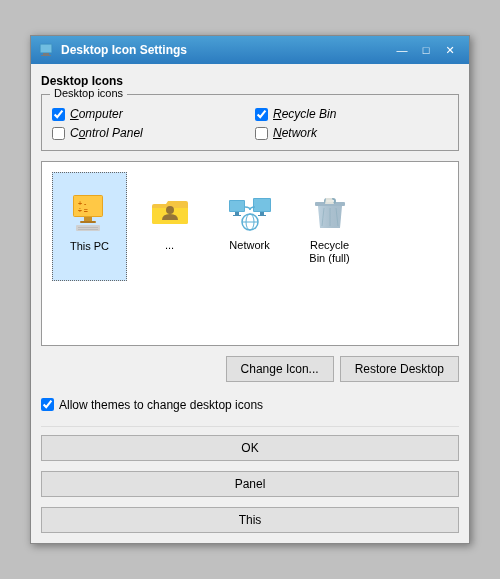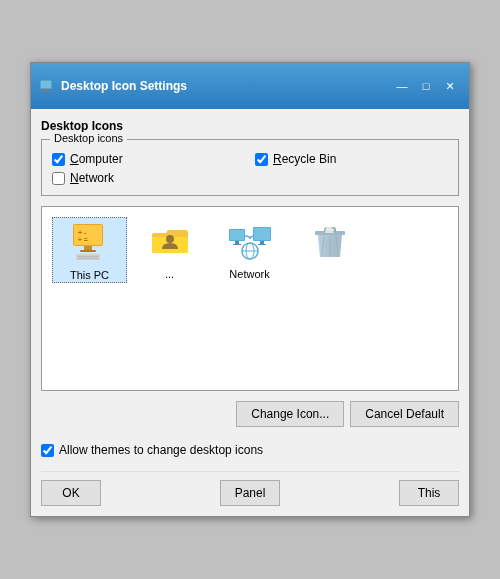--- a/index.html
+++ b/index.html
@@ -15,21 +15,21 @@
     }
     .window {
       width: 440px;
       background: #f0f0f0;
       border: 1px solid #888;
       box-shadow: 2px 2px 8px rgba(0,0,0,0.4);
     }
     .titlebar {
       background: linear-gradient(to bottom, #4a9fd5 0%, #2b7bbf 100%);
       color: white;
-      padding: 23px 8px;
+      padding: 5px 8px;
       display: flex;
       align-items: center;
       justify-content: space-between;
       height: 28px;
     }
     .titlebar-left {
       display: flex;
       align-items: center;
       gap: 6px;
     }
@@ -94,39 +94,40 @@
       gap: 5px;
       font-size: 12px;
     }
     .checkbox-item input[type="checkbox"] {
       width: 13px;
       height: 13px;
     }
     .checkbox-item label {
       cursor: pointer;
       font-size: 12px;
+      font-style: italic;
     }
     .checkbox-item label u { text-decoration: underline; }
     .icon-grid-box {
       border: 1px solid #999;
       background: white;
       height: 185px;
       margin-bottom: 10px;
       padding: 10px;
       display: flex;
       flex-wrap: wrap;
       align-content: flex-start;
       gap: 5px;
     }
     .icon-item {
       display: flex;
       flex-direction: column;
       align-items: center;
       width: 75px;
-      padding: 0;
+      padding: 16px;
       cursor: pointer;
       text-align: center;
     }
     .icon-item.selected {
       background: #cce8ff;
       border: 1px dotted #666;
     }
     .icon-graphic {
       width: 48px;
       height: 48px;
@@ -149,31 +150,32 @@
       padding: 4px 14px;
       font-size: 12px;
       background: #e1e1e1;
       border: 1px solid #adadad;
       cursor: pointer;
       min-width: 80px;
       height: 26px;
     }
     .allow-themes-row {
       display: flex;
-      align-items: center;
+      align-items: flex-start;
       gap: 5px;
       margin-bottom: 14px;
       font-size: 12px;
     }
     .footer-buttons {
       display: flex;
-      justify-content: space-between;
-      gap: 20px;
+      justify-content: center;
+      gap: 10px;
       border-top: 1px solid #ddd;
       padding-top: 8px;
+      flex-direction: column;
     }
     .btn-primary {
       padding: 4px 14px;
       font-size: 12px;
       background: #e1e1e1;
       border: 1px solid #adadad;
       cursor: pointer;
       min-width: 60px;
       height: 26px;
     }
@@ -213,20 +215,24 @@
           <input type="checkbox" id="cb-computer" checked="" style="">
           <label for="cb-computer"><u>C</u>omputer</label>
         </div>
 
         <div class="checkbox-item">
           <input type="checkbox" id="cb-recycle" checked="" style="">
           <label for="cb-recycle"><u>R</u>ecycle Bin</label>
         </div>
 
 
+        <div class="checkbox-item">
+          <input type="checkbox" id="cb-controlpanel" style="">
+          <label for="cb-controlpanel">C<u>o</u>ntrol Panel</label>
+        </div>
 
         <div class="checkbox-item">
           <input type="checkbox" id="cb-network" style="">
           <label for="cb-network"><u>N</u>etwork</label>
         </div>
       </div>
     </div>
 
     <div class="icon-grid-box">
 
@@ -306,27 +312,28 @@
 
             <path d="M17 14 L18 8 L24 8 L26 14" fill="#e8e8e0" opacity="0.9"></path>
             <defs>
               <linearGradient id="trashGrad" x1="0" y1="0" x2="1" y2="0">
                 <stop offset="0%" stop-color="#fff" stop-opacity="0.3"></stop>
                 <stop offset="100%" stop-color="#000" stop-opacity="0.1"></stop>
               </linearGradient>
             </defs>
           </svg>
         </div>
+        <span class="icon-label">Recycle Bin (full)</span>
       </div>
 
     </div>
 
     <div class="buttons-row">
       <button class="btn">Change Icon...</button>
-      <button class="btn">Cancel Default</button>
+      <button class="btn">Restore Desktop</button>
     </div>
 
     <div class="allow-themes-row">
       <input type="checkbox" id="cb-allow-themes" checked="" style="">
       <label for="cb-allow-themes">Allow themes to change desktop icons</label>
     </div>
 
     <div class="footer-buttons">
       <button class="btn-primary">OK</button>
       <button class="btn-primary">Panel</button>

